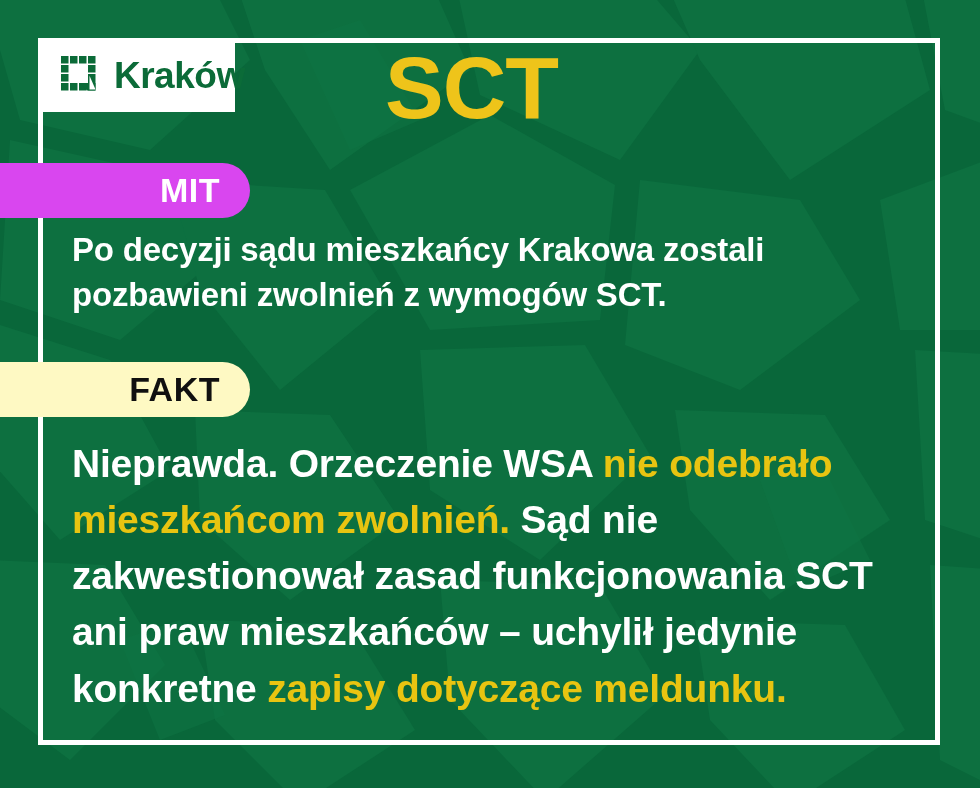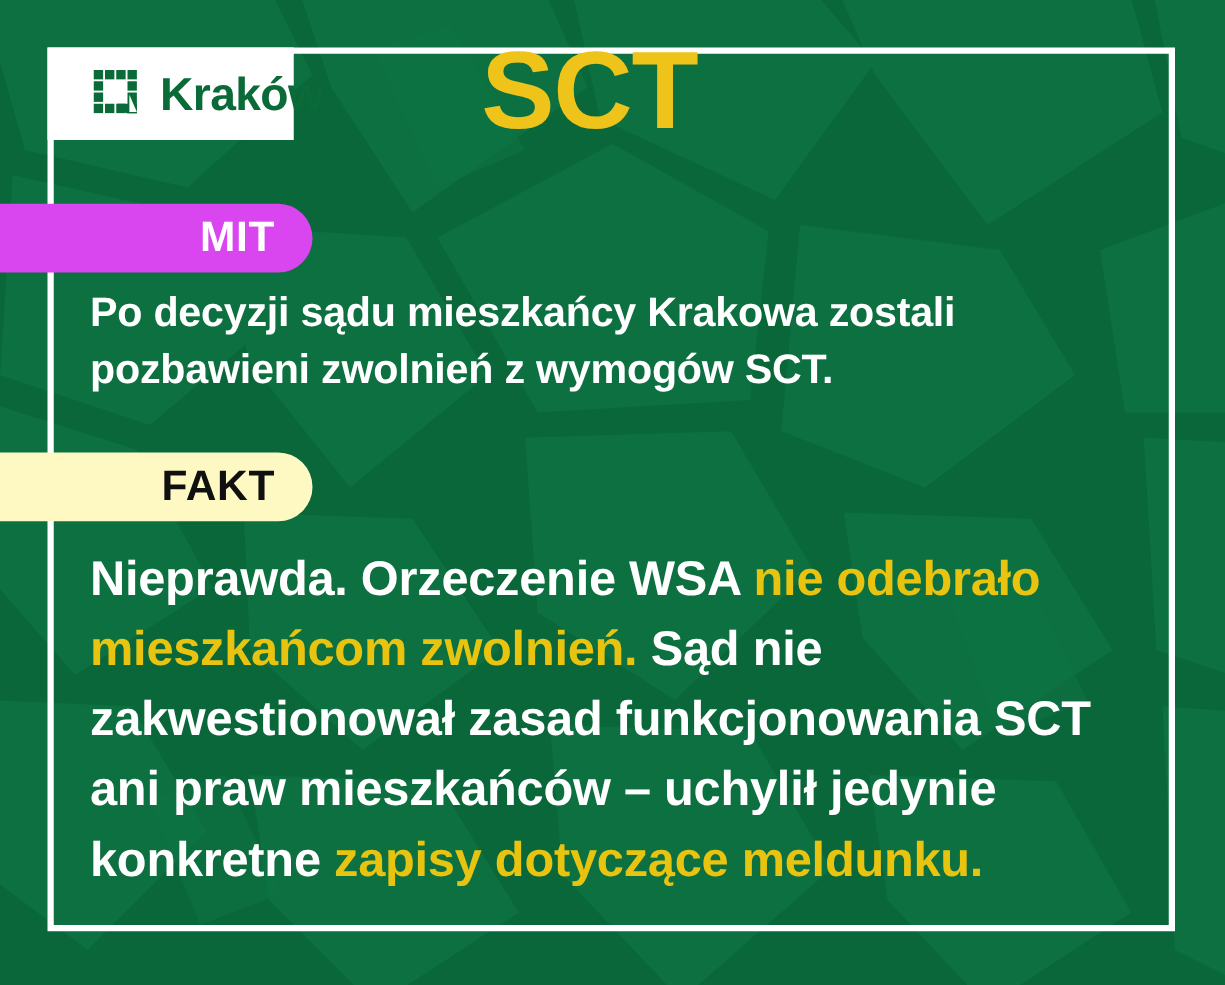--- a/index.html
+++ b/index.html
@@ -45,21 +45,21 @@
   .logo-box {
     position: absolute;
     left: 38px;
     top: 38px;
     width: 197px;
     height: 74px;
     background: #ffffff;
     z-index: 4;
     display: flex;
     align-items: center;
-    padding-left: 36px;
+    padding-left: 22px;
     box-sizing: border-box;
   }
   .logo-mark {
     width: 40px;
     height: 40px;
     flex: 0 0 40px;
     display: block;
   }
   .logo-word {
     font-family: "Liberation Sans", "DejaVu Sans", sans-serif;
@@ -69,21 +69,21 @@
     color: #0b6b38;
     margin-left: 14px;
     line-height: 1;
     white-space: nowrap;
   }
 
   
   .header {
     position: absolute;
     left: 385px;
-    top: 28px;
+    top: 44px;
     z-index: 4;
     display: flex;
     align-items: flex-end;
   }
   .sct-abbr {
     font-family: "Liberation Sans", "DejaVu Sans", sans-serif;
     font-weight: bold;
     font-size: 88px;
     line-height: 0.92;
     color: #eec41a;

